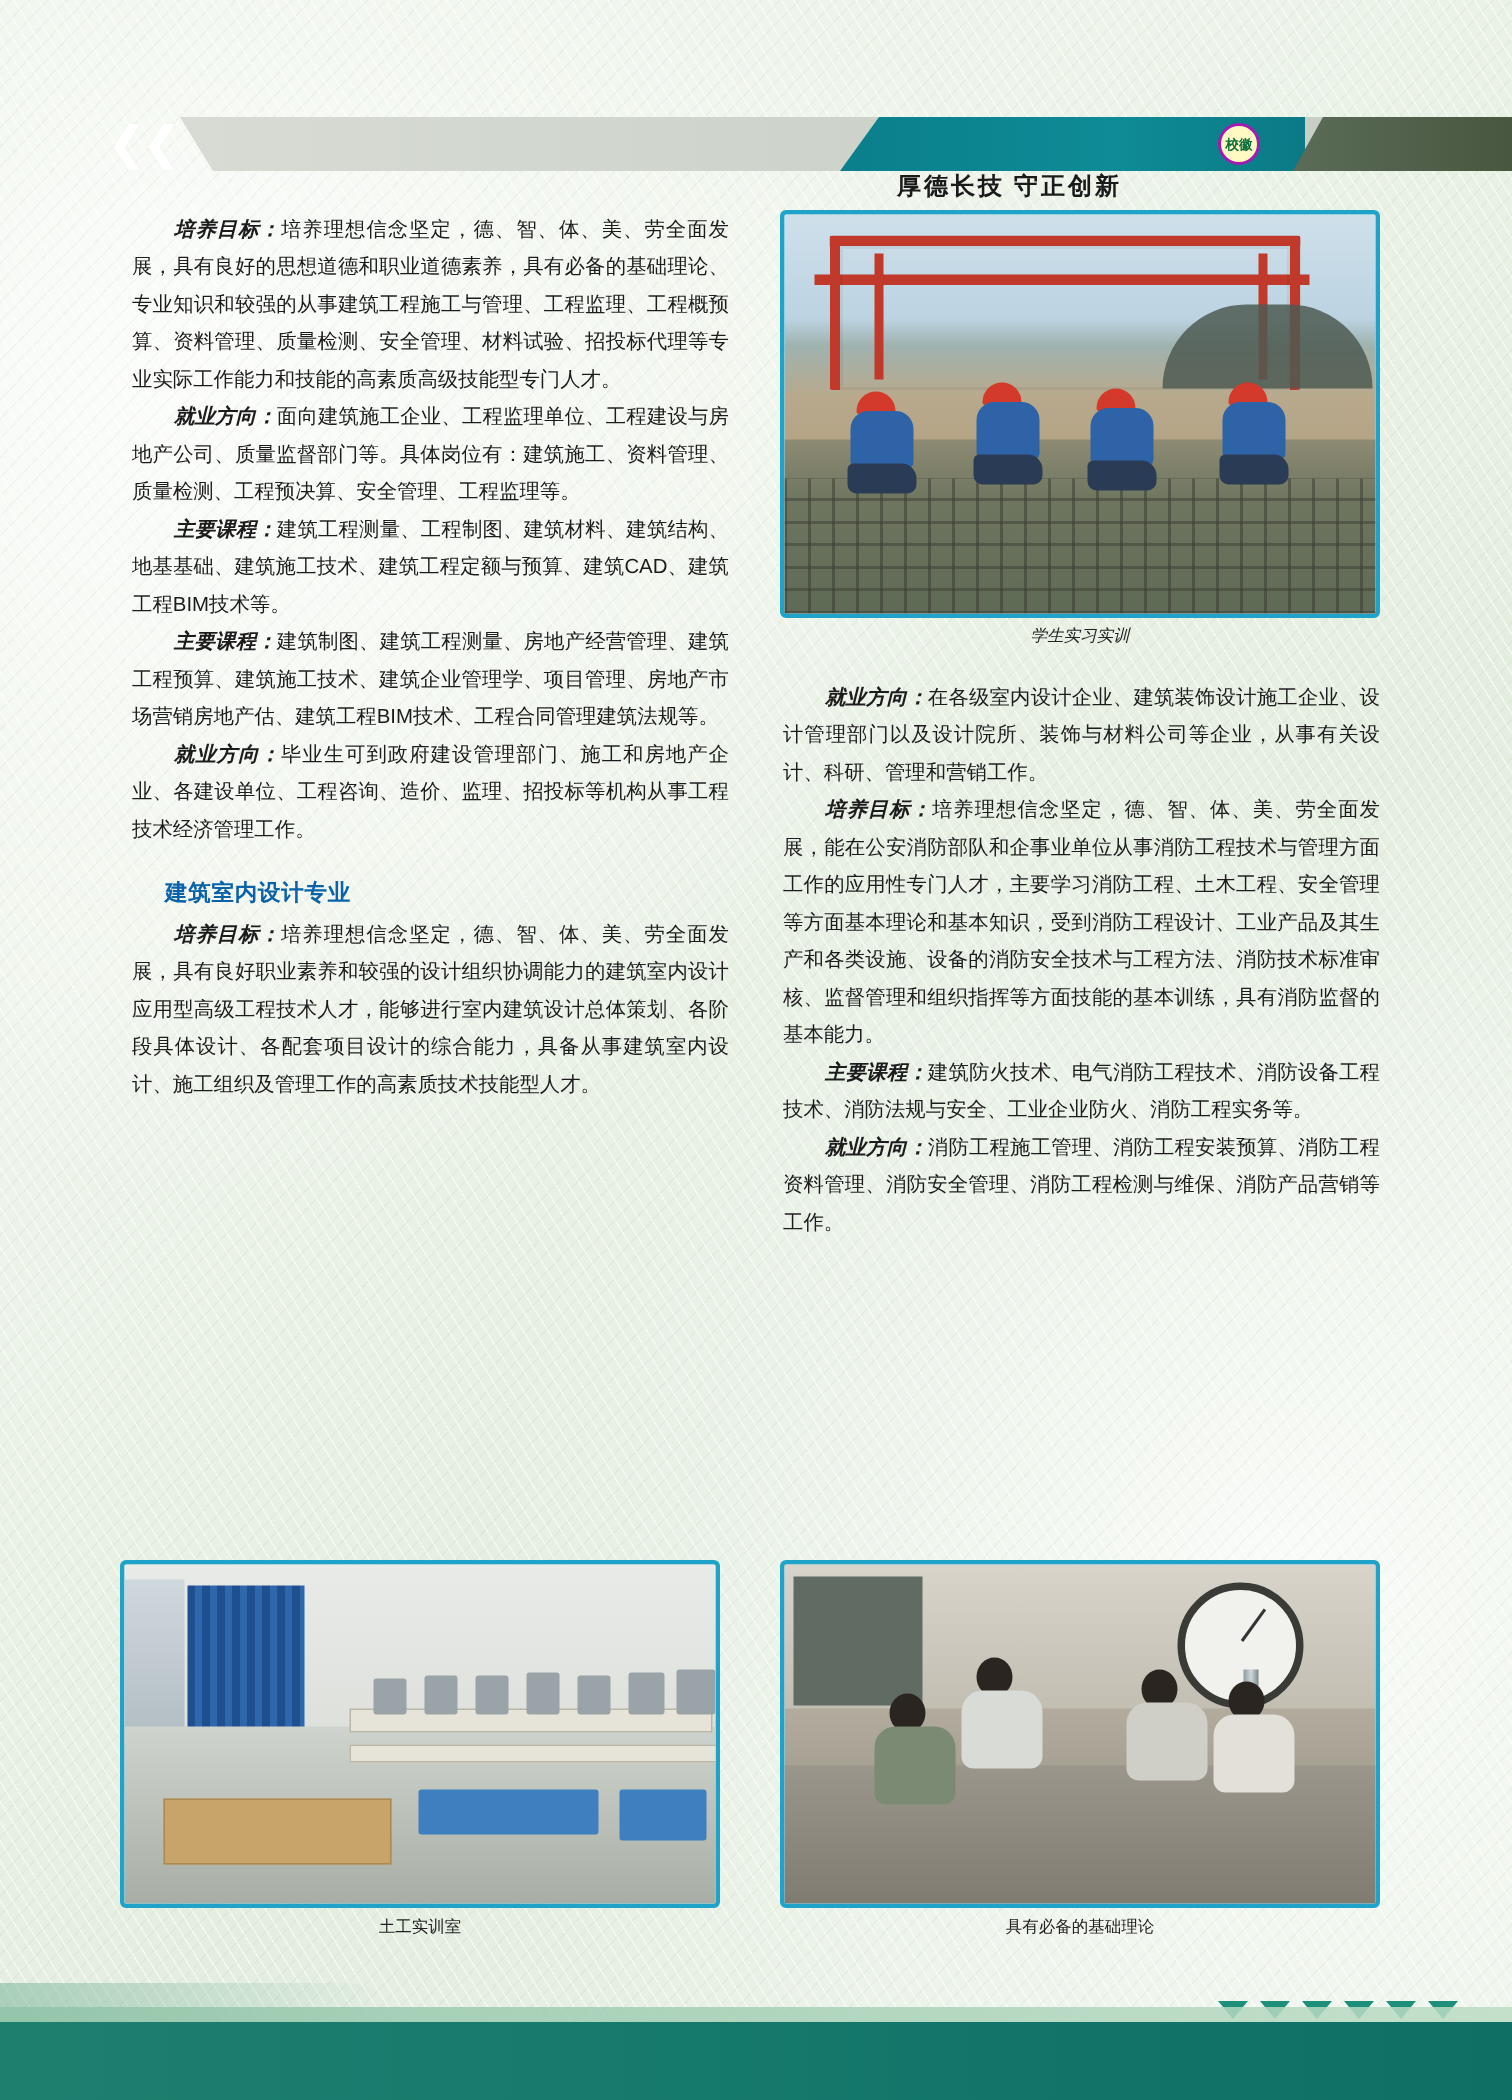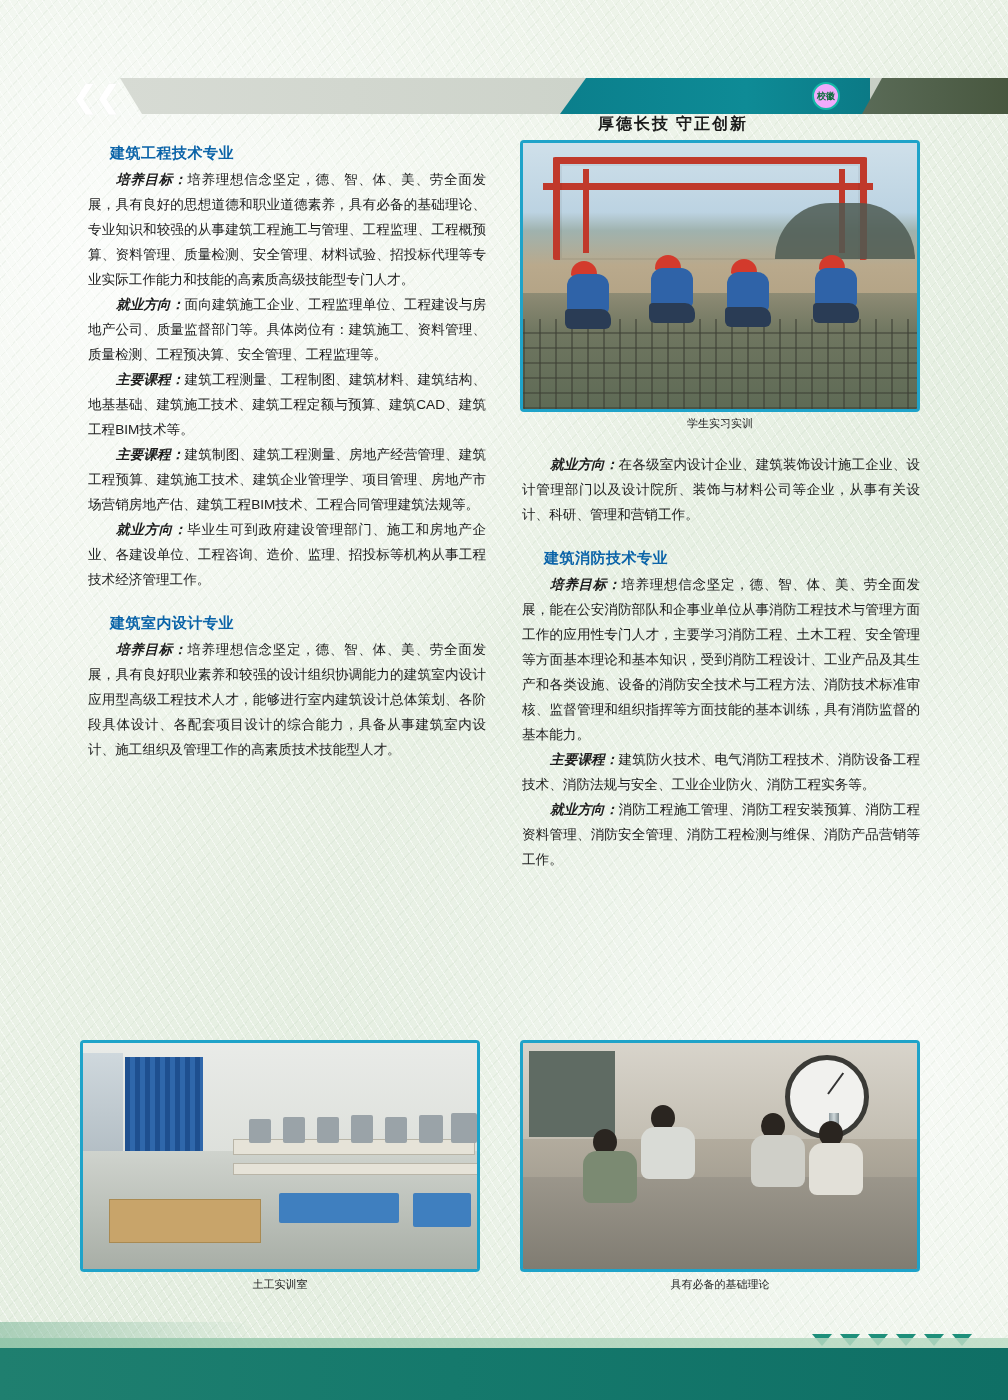--- a/index.html
+++ b/index.html
@@ -81,22 +81,22 @@
     font-family: "Liberation Serif", serif;
     margin-top: 28px;
   }
   .hdr-logo {
     position: absolute;
     top: 14px;
     left: 812px;
     width: 28px;
     height: 28px;
     border-radius: 50%;
-    background: #f0abfc;
-    border: 2px solid #14b8a6;
+    background: #fef9c3;
+    border: 2px solid #a21caf;
     box-sizing: border-box;
     display: flex;
     align-items: center;
     justify-content: center;
     color: #0b6d3a;
     font-size: 9px;
     font-weight: bold;
     overflow: hidden;
   }
   .chevrons {
@@ -152,21 +152,21 @@
   }
   .cap {
     position: absolute;
     text-align: center;
     font-size: 11px;
     color: #222;
     width: 100%;
   }
 
   #photo-top       { left: 520px; top: 140px; width: 400px; height: 272px; }
-  #cap-top         { left: 520px; top: 416px; width: 400px; }
+  #cap-top         { left: 520px; top: 416px; width: 400px; font-style: italic; }
   #photo-bl        { left: 80px;  top: 1040px; width: 400px; height: 232px; }
   #cap-bl          { left: 80px;  top: 1277px; width: 400px; }
   #photo-br        { left: 520px; top: 1040px; width: 400px; height: 232px; }
   #cap-br          { left: 520px; top: 1277px; width: 400px; }
 
   
   .ph1 {
     position: absolute; inset: 0;
     background:
       linear-gradient(180deg, #cfe0ea 0%, #bcd3e2 26%, #9fb2ae 33%, #b9a98c 46%, #a1906f 100%);
@@ -268,36 +268,34 @@
   <div class="hdr-band"></div>
   <div class="hdr-teal"></div>
   <div class="hdr-dark"></div>
   <div class="chevrons">❮❮</div>
   <div class="hdr-slogan">厚德长技 守正创新</div>
   <div class="hdr-logo">校徽</div>
 </div>
 
 <div class="col col-left">
 
-  <h2 class="sec-title">建筑工程技术专业</h2>
   <p class="para"><span class="lead">培养目标：</span><span>培养理想信念坚定，德、智、体、美、劳全面发展，具有良好的思想道德和职业道德素养，具有必备的基础理论、专业知识和较强的从事建筑工程施工与管理、工程监理、工程概预算、资料管理、质量检测、安全管理、材料试验、招投标代理等专业实际工作能力和技能的高素质高级技能型专门人才。</span></p>
   <p class="para"><span class="lead">就业方向：</span><span>面向建筑施工企业、工程监理单位、工程建设与房地产公司、质量监督部门等。具体岗位有：建筑施工、资料管理、质量检测、工程预决算、安全管理、工程监理等。</span></p>
   <p class="para"><span class="lead">主要课程：</span><span>建筑工程测量、工程制图、建筑材料、建筑结构、地基基础、建筑施工技术、建筑工程定额与预算、建筑CAD、建筑工程BIM技术等。</span></p>
 
   <p class="para"><span class="lead">主要课程：</span><span>建筑制图、建筑工程测量、房地产经营管理、建筑工程预算、建筑施工技术、建筑企业管理学、项目管理、房地产市场营销房地产估、建筑工程BIM技术、工程合同管理建筑法规等。</span></p>
   <p class="para"><span class="lead">就业方向：</span><span>毕业生可到政府建设管理部门、施工和房地产企业、各建设单位、工程咨询、造价、监理、招投标等机构从事工程技术经济管理工作。</span></p>
 
   <h2 class="sec-title t2">建筑室内设计专业</h2>
   <p class="para"><span class="lead">培养目标：</span><span>培养理想信念坚定，德、智、体、美、劳全面发展，具有良好职业素养和较强的设计组织协调能力的建筑室内设计应用型高级工程技术人才，能够进行室内建筑设计总体策划、各阶段具体设计、各配套项目设计的综合能力，具备从事建筑室内设计、施工组织及管理工作的高素质技术技能型人才。</span></p>
 </div>
 
 <div class="col col-right">
   <p class="para"><span class="lead">就业方向：</span><span>在各级室内设计企业、建筑装饰设计施工企业、设计管理部门以及设计院所、装饰与材料公司等企业，从事有关设计、科研、管理和营销工作。</span></p>
 
-  <h2 class="sec-title t2">建筑消防技术专业</h2>
   <p class="para"><span class="lead">培养目标：</span><span>培养理想信念坚定，德、智、体、美、劳全面发展，能在公安消防部队和企事业单位从事消防工程技术与管理方面工作的应用性专门人才，主要学习消防工程、土木工程、安全管理等方面基本理论和基本知识，受到消防工程设计、工业产品及其生产和各类设施、设备的消防安全技术与工程方法、消防技术标准审核、监督管理和组织指挥等方面技能的基本训练，具有消防监督的基本能力。</span></p>
   <p class="para"><span class="lead">主要课程：</span><span>建筑防火技术、电气消防工程技术、消防设备工程技术、消防法规与安全、工业企业防火、消防工程实务等。</span></p>
   <p class="para"><span class="lead">就业方向：</span><span>消防工程施工管理、消防工程安装预算、消防工程资料管理、消防安全管理、消防工程检测与维保、消防产品营销等工作。</span></p>
 </div>
 
 <div class="photo" id="photo-top">
   <div class="ph1">
     <div class="beam"></div>
     <div class="gantry"></div>
     <div class="gantry2"></div>

